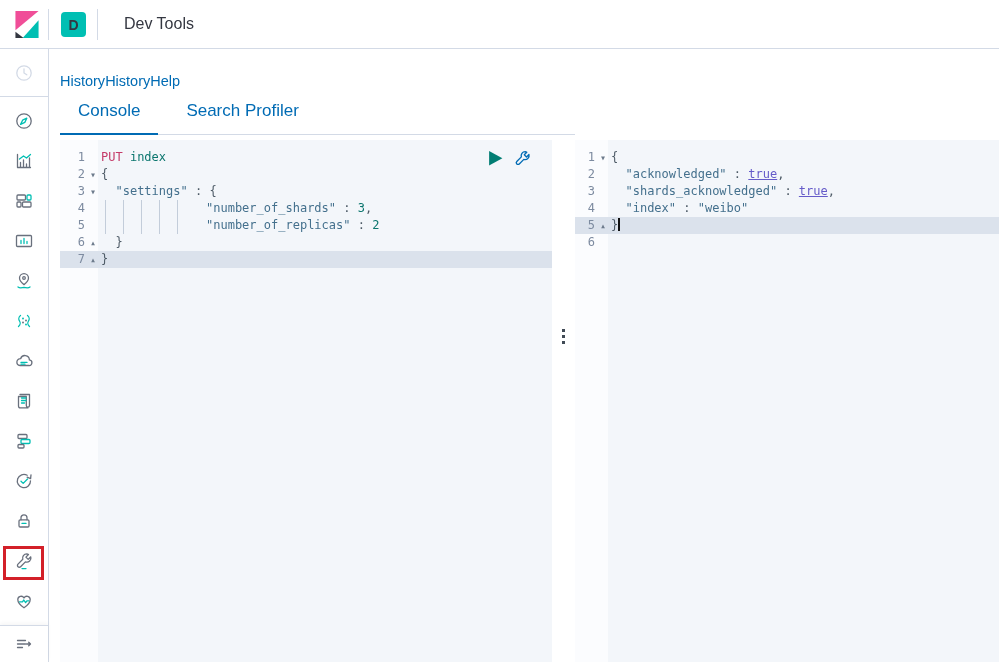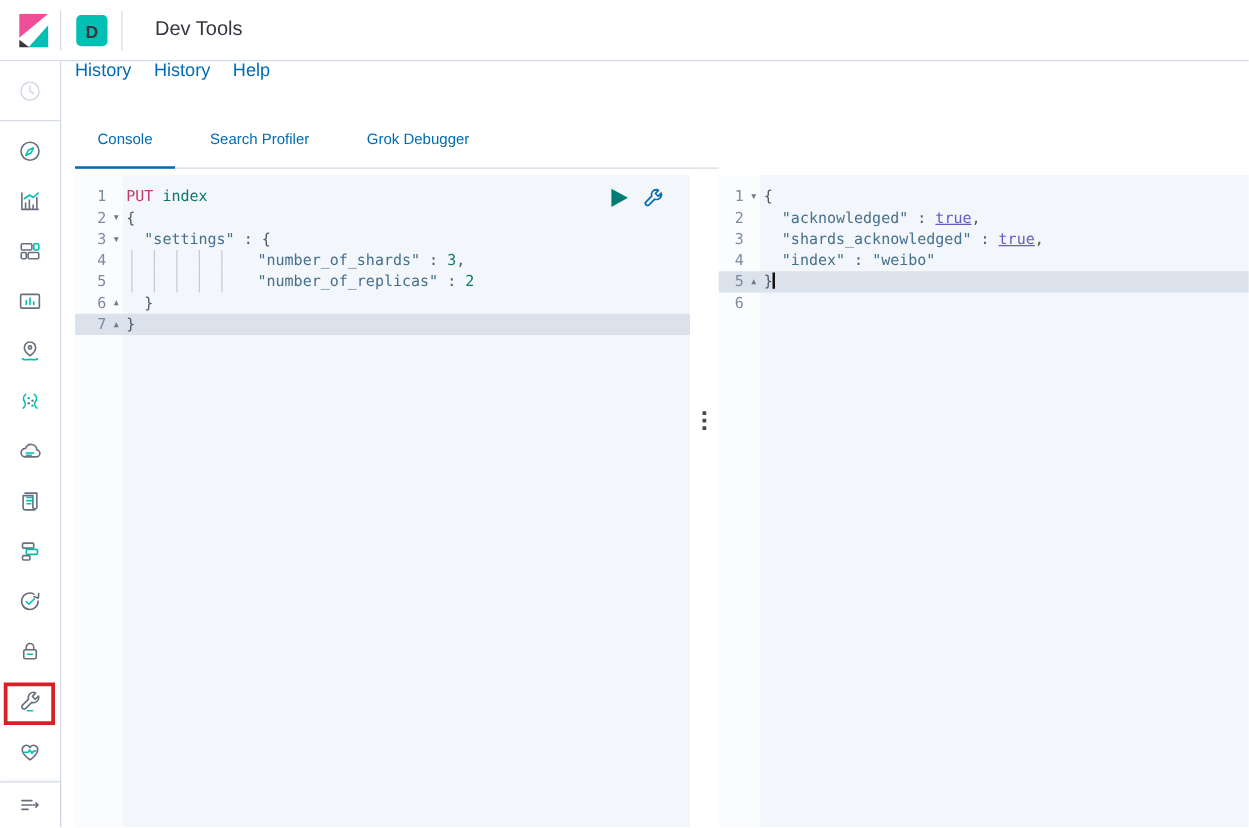--- a/index.html
+++ b/index.html
@@ -40,27 +40,27 @@
   .icon svg * { vector-effect:non-scaling-stroke; }
   .icon .t { stroke:var(--brand_teal); }
   .icon .tf { fill:var(--brand_teal); stroke:none; }
 
   
   #annotation-box { position:absolute; left:3px; top:546px; width:41px; height:34px;
     border:3px solid var(--annotation_red); pointer-events:none; }
 
   
   #nav-row { position:absolute; left:60px; top:49px; height:40px;
-    display:flex; align-items:flex-start; gap:18px; }
+    display:flex; align-items:flex-end; }
   .nav-link { color:var(--link_blue); font-size:14.5px; font-weight:500; cursor:pointer; }
 
   
   #tabs-row { position:absolute; left:60px; top:89px; width:515px; height:46px;
     border-bottom:1px solid var(--border); display:flex; gap:10px; }
-  .tab { padding:0 18px; font-size:12px; color:var(--link_blue); line-height:44px;
+  .tab { padding:0 18px; font-size:17px; color:var(--link_blue); line-height:44px;
     cursor:pointer; border-bottom:2px solid transparent; margin-bottom:-1px; }
   .tab.active { border-bottom-color:var(--link_blue); }
 
   
   .pane { position:absolute; top:140px; bottom:0; padding-top:9px;
     font-family:"DejaVu Sans Mono", monospace; font-size:12px; }
   #request-pane { left:60px; width:492px;
     background:linear-gradient(90deg, var(--gutter_bg) 0 38px, var(--code_bg) 38px 100%); }
   #response-pane { left:575px; width:424px;
     background:linear-gradient(90deg, var(--gutter_bg) 0 33px, var(--code_bg) 33px 100%); }
@@ -252,21 +252,20 @@
 
 <div id="nav-row">
     <span class="nav-link">History</span>
     <span class="nav-link">History</span>
     <span class="nav-link">Help</span>
   </div>
 
 <div id="tabs-row">
     <div class="tab active">Console</div>
     <div class="tab">Search Profiler</div>
-    <div class="tab">Grok Debugger</div>
   </div>
 
 <div id="request-pane" class="pane">
     <div class="line"><span class="gutter">1</span><span class="code"><span><span class="seg-method">PUT</span><span class="seg-plain"> </span><span class="seg-index">index</span></span></span></div>
     <div class="line"><span class="gutter">2<span class="fold">▾</span></span><span class="code"><span><span class="seg-paren">{</span></span></span></div>
     <div class="line"><span class="gutter">3<span class="fold">▾</span></span><span class="code"><span><span class="seg-plain">  </span><span class="seg-string">"settings"</span><span class="seg-plain"> : </span><span class="seg-paren">{</span></span></span></div>
     <div class="line"><span class="gutter">4</span><span class="code"><span class="guide" style="left: 7px;"></span><span class="guide" style="left: 25px;"></span><span class="guide" style="left: 43px;"></span><span class="guide" style="left: 61px;"></span><span class="guide" style="left: 79px;"></span><span style="margin-left: 105px;"><span class="seg-string">"number_of_shards"</span><span class="seg-plain"> : </span><span class="seg-number">3</span><span class="seg-plain">,</span></span></span></div>
     <div class="line"><span class="gutter">5</span><span class="code"><span class="guide" style="left: 7px;"></span><span class="guide" style="left: 25px;"></span><span class="guide" style="left: 43px;"></span><span class="guide" style="left: 61px;"></span><span class="guide" style="left: 79px;"></span><span style="margin-left: 105px;"><span class="seg-string">"number_of_replicas"</span><span class="seg-plain"> : </span><span class="seg-number">2</span></span></span></div>
     <div class="line"><span class="gutter">6<span class="fold">▴</span></span><span class="code"><span><span class="seg-paren">  }</span></span></span></div>
     <div class="line active"><span class="gutter">7<span class="fold">▴</span></span><span class="code"><span><span class="seg-paren">}</span></span></span></div>

